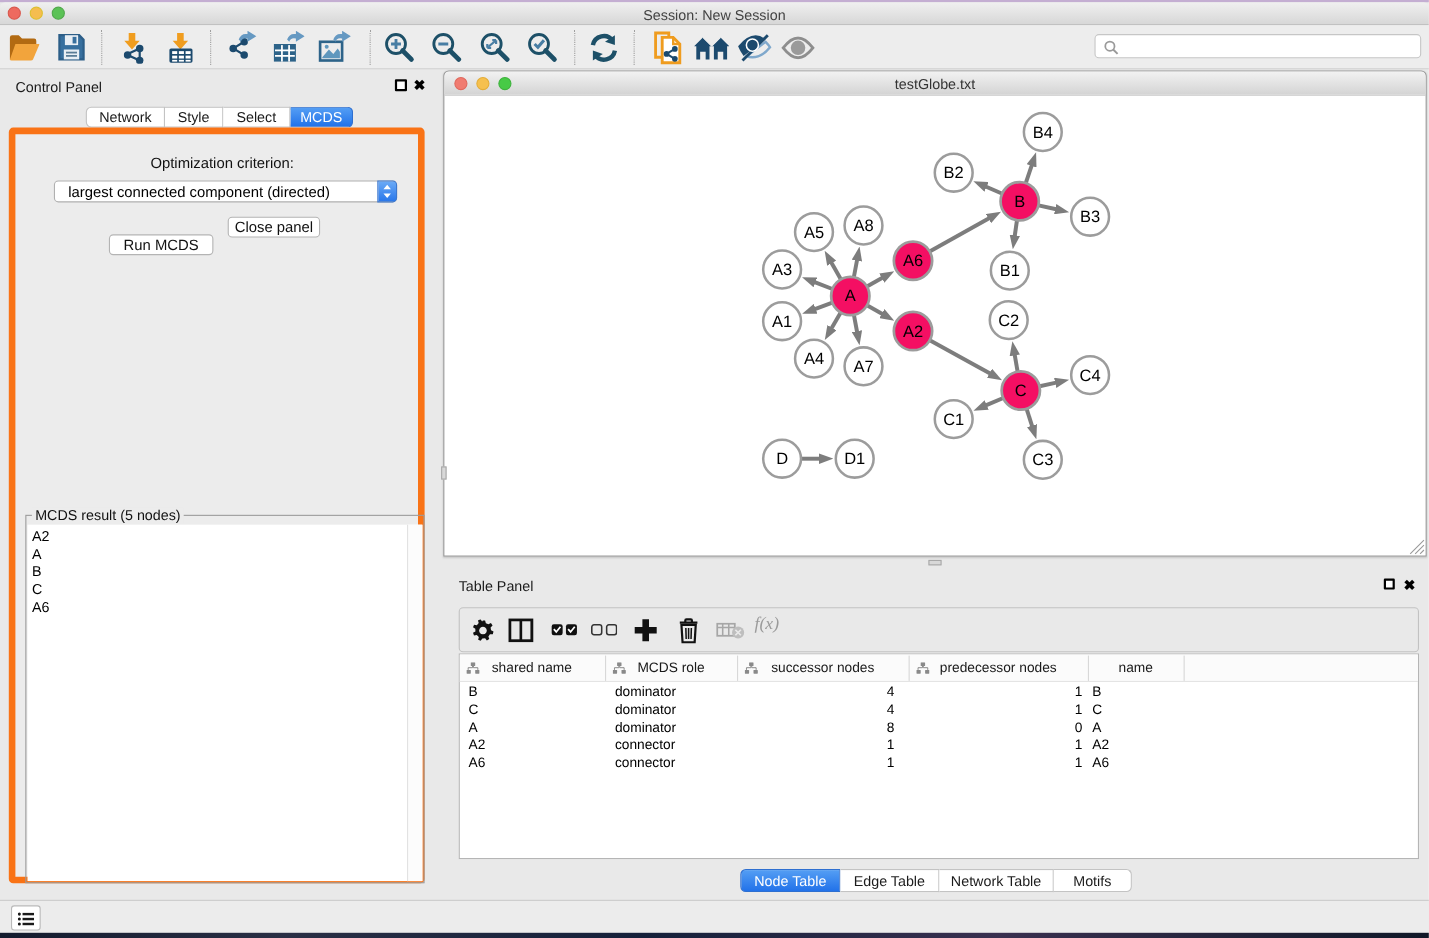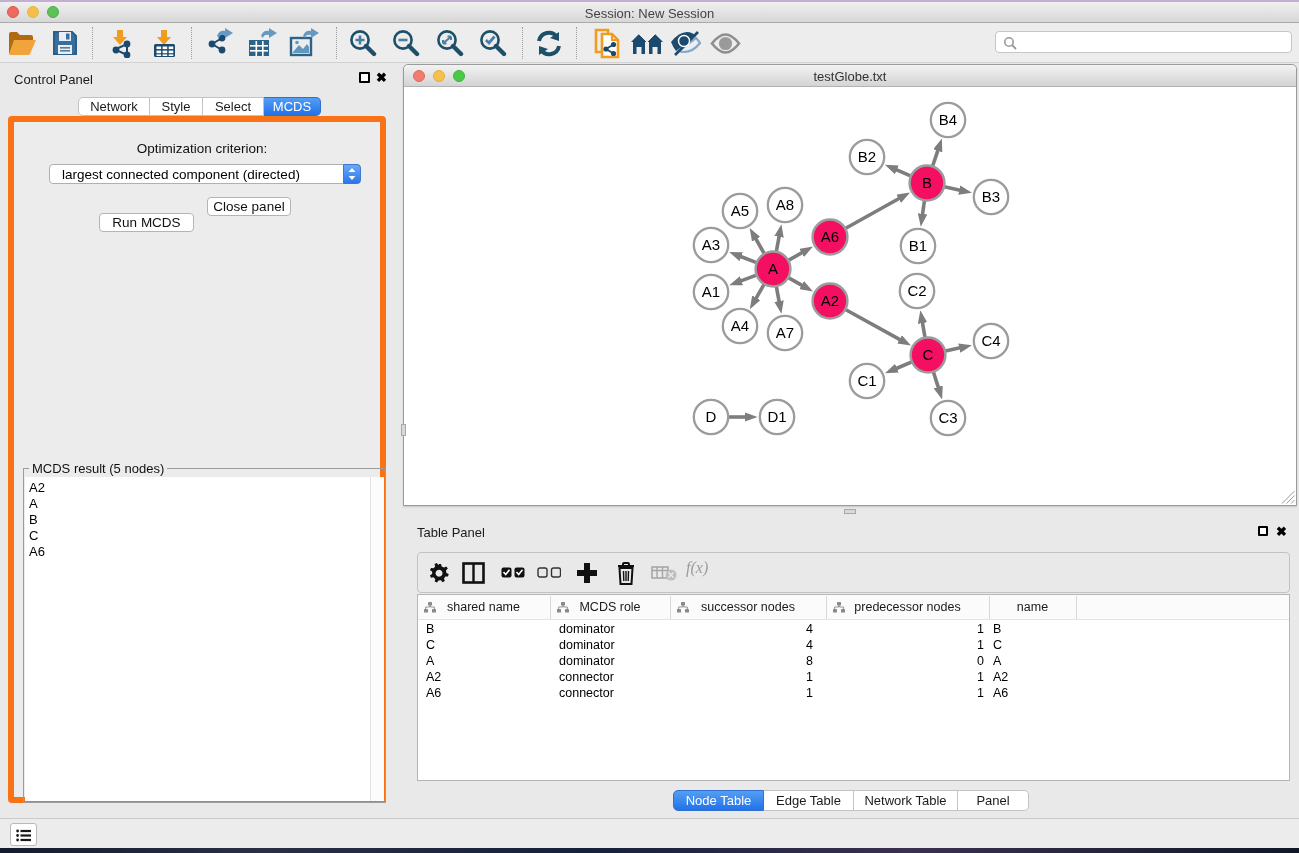--- a/index.html
+++ b/index.html
@@ -415,21 +415,21 @@
 <div class="row" style="left:141px;top:90px;width:110px;">connector</div>
 <div class="row" style="left:252px;top:90px;width:143px;text-align:right;">1</div>
 <div class="row" style="left:408px;top:90px;width:158px;text-align:right;">1</div>
 <div class="row" style="left:575px;top:90px;width:80px;">A6</div>
 </div>
 
 <div class="abs" style="left:673px;top:790px;height:21px;">
  <div class="tab sel" style="position:absolute;left:0;width:91px;height:21px;line-height:20px;border-radius:5px 0 0 5px;text-align:center;font-size:13px;">Node Table</div>
  <div class="tab" style="position:absolute;left:91px;width:90px;height:21px;line-height:20px;border-left:none;text-align:center;font-size:13px;">Edge Table</div>
  <div class="tab" style="position:absolute;left:181px;width:104px;height:21px;line-height:20px;border-left:none;text-align:center;font-size:13px;">Network Table</div>
- <div class="tab" style="position:absolute;left:285px;width:71px;height:21px;line-height:20px;border-left:none;border-radius:0 5px 5px 0;text-align:center;font-size:13px;">Panel</div>
+ <div class="tab" style="position:absolute;left:285px;width:71px;height:21px;line-height:20px;border-left:none;border-radius:0 5px 5px 0;text-align:center;font-size:13px;">Motifs</div>
 </div>
 
 <div class="abs" id="statusbar">
  <div class="abs" style="left:10px;top:4px;width:27px;height:23px;background:#fff;border:1px solid #b9b9b9;border-radius:3px;">
   <svg style="position:absolute;left:5px;top:5px" width="15" height="13" viewBox="0 0 15 13">
           <g fill="#1a1a1a">
             <circle cx="1.6" cy="2" r="1.4"></circle>
             <circle cx="1.6" cy="6.5" r="1.4"></circle>
             <circle cx="1.6" cy="11" r="1.4"></circle>
             <rect x="4.5" y="0.9" width="10.5" height="2.2"></rect>

